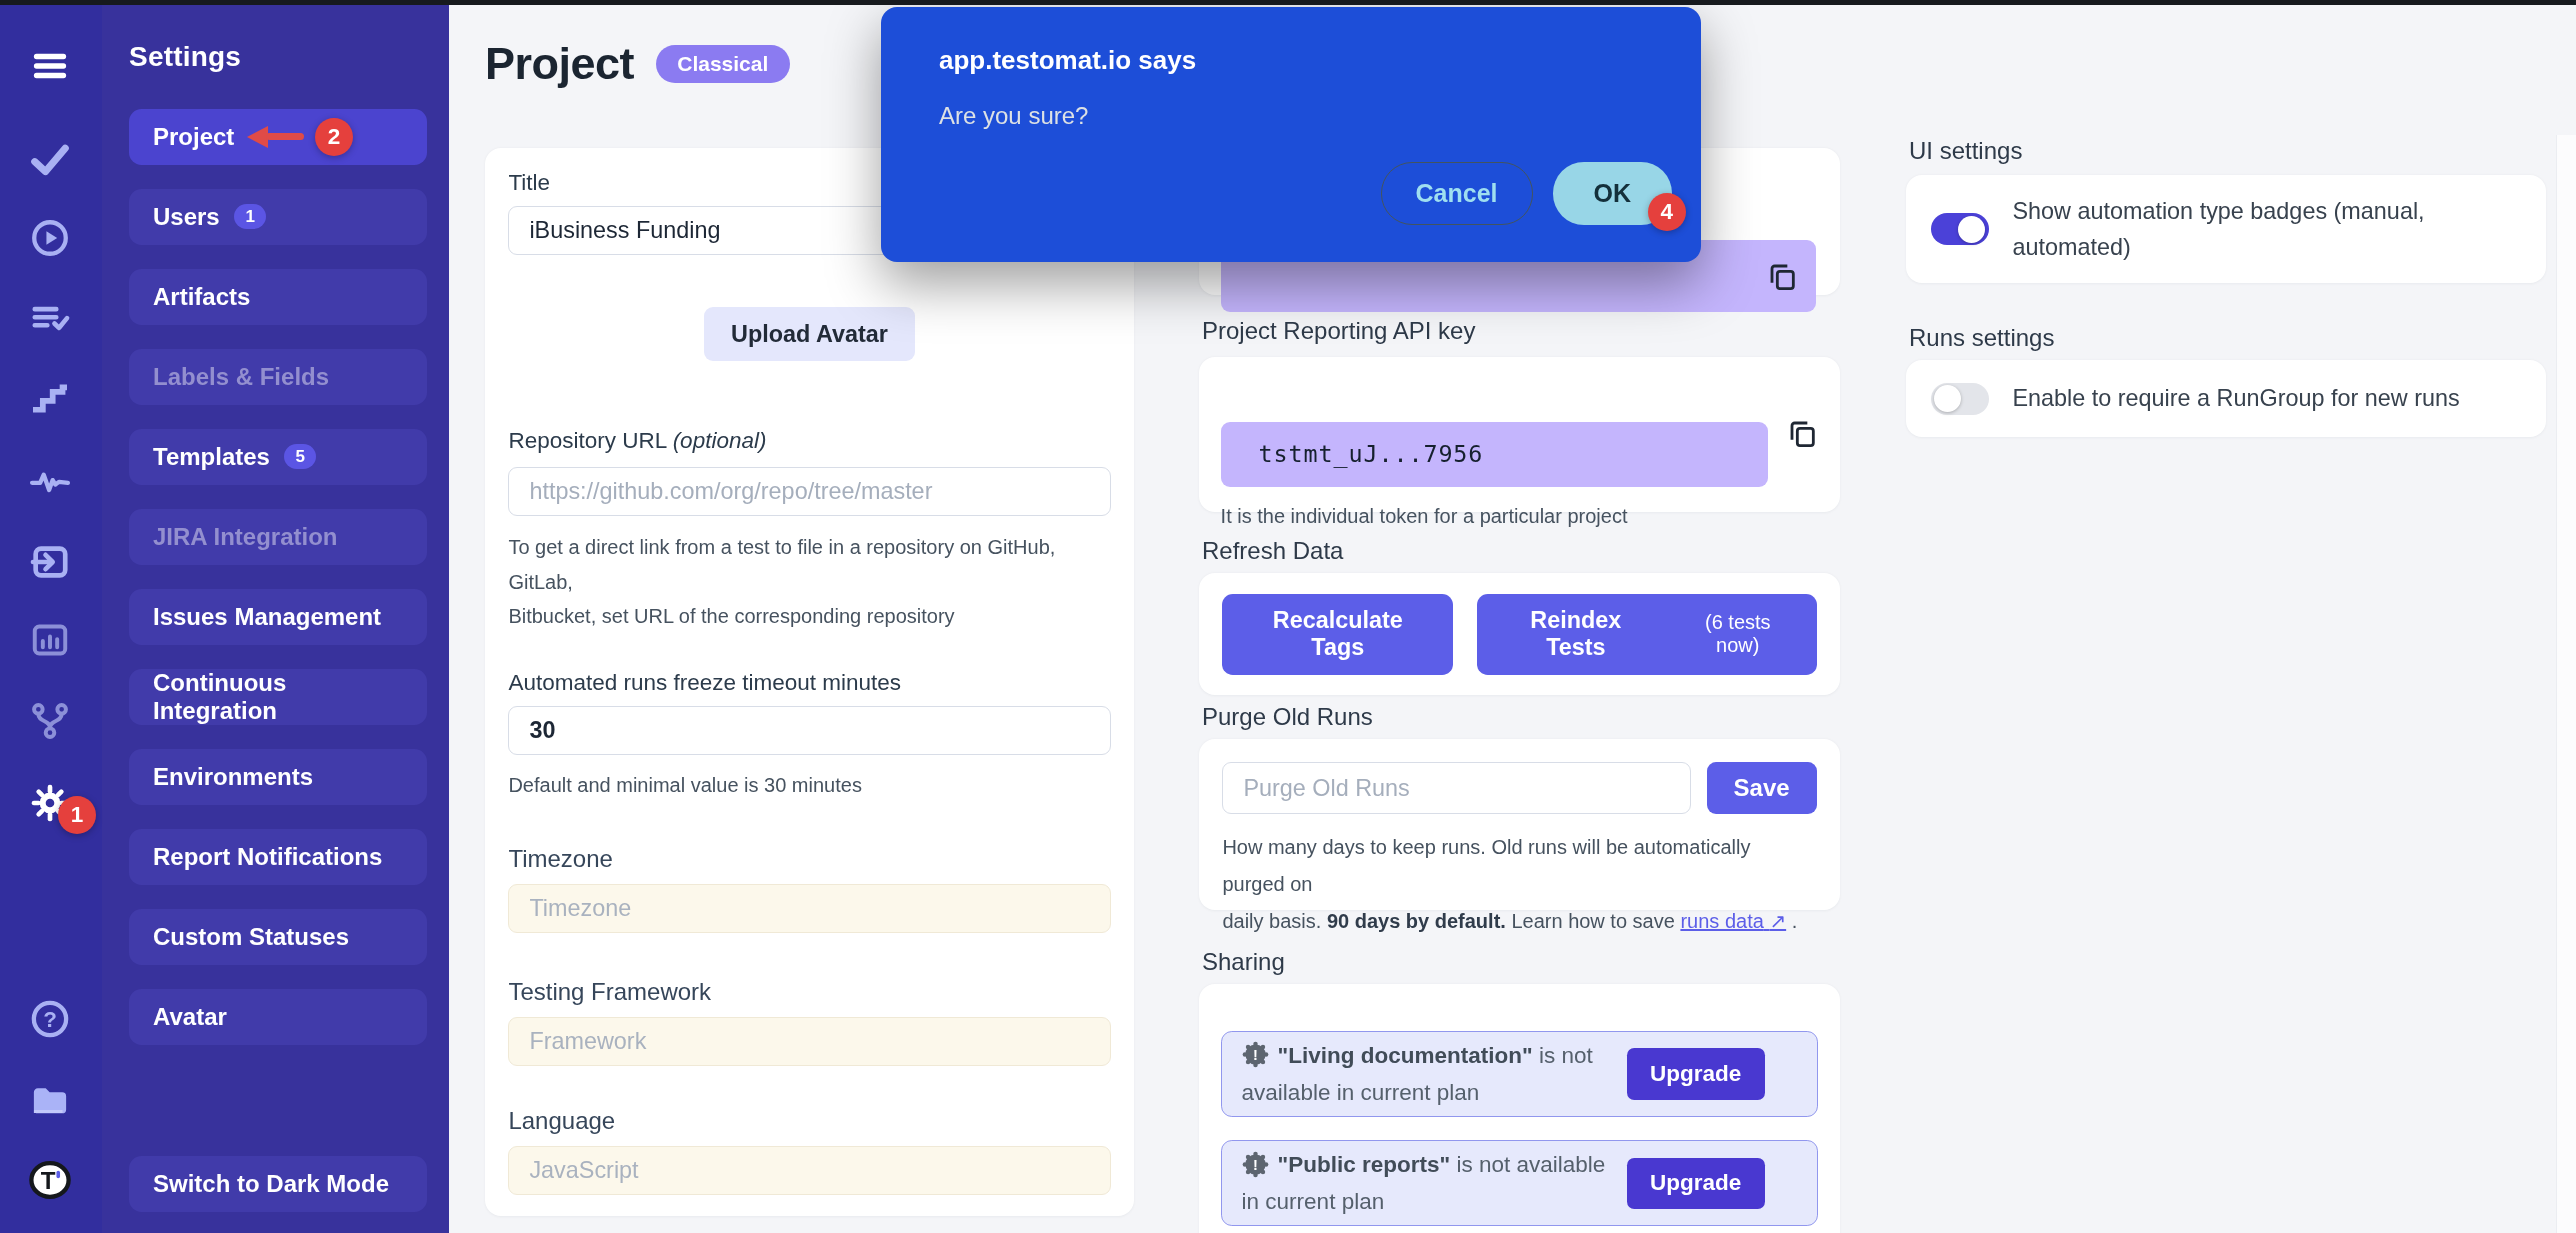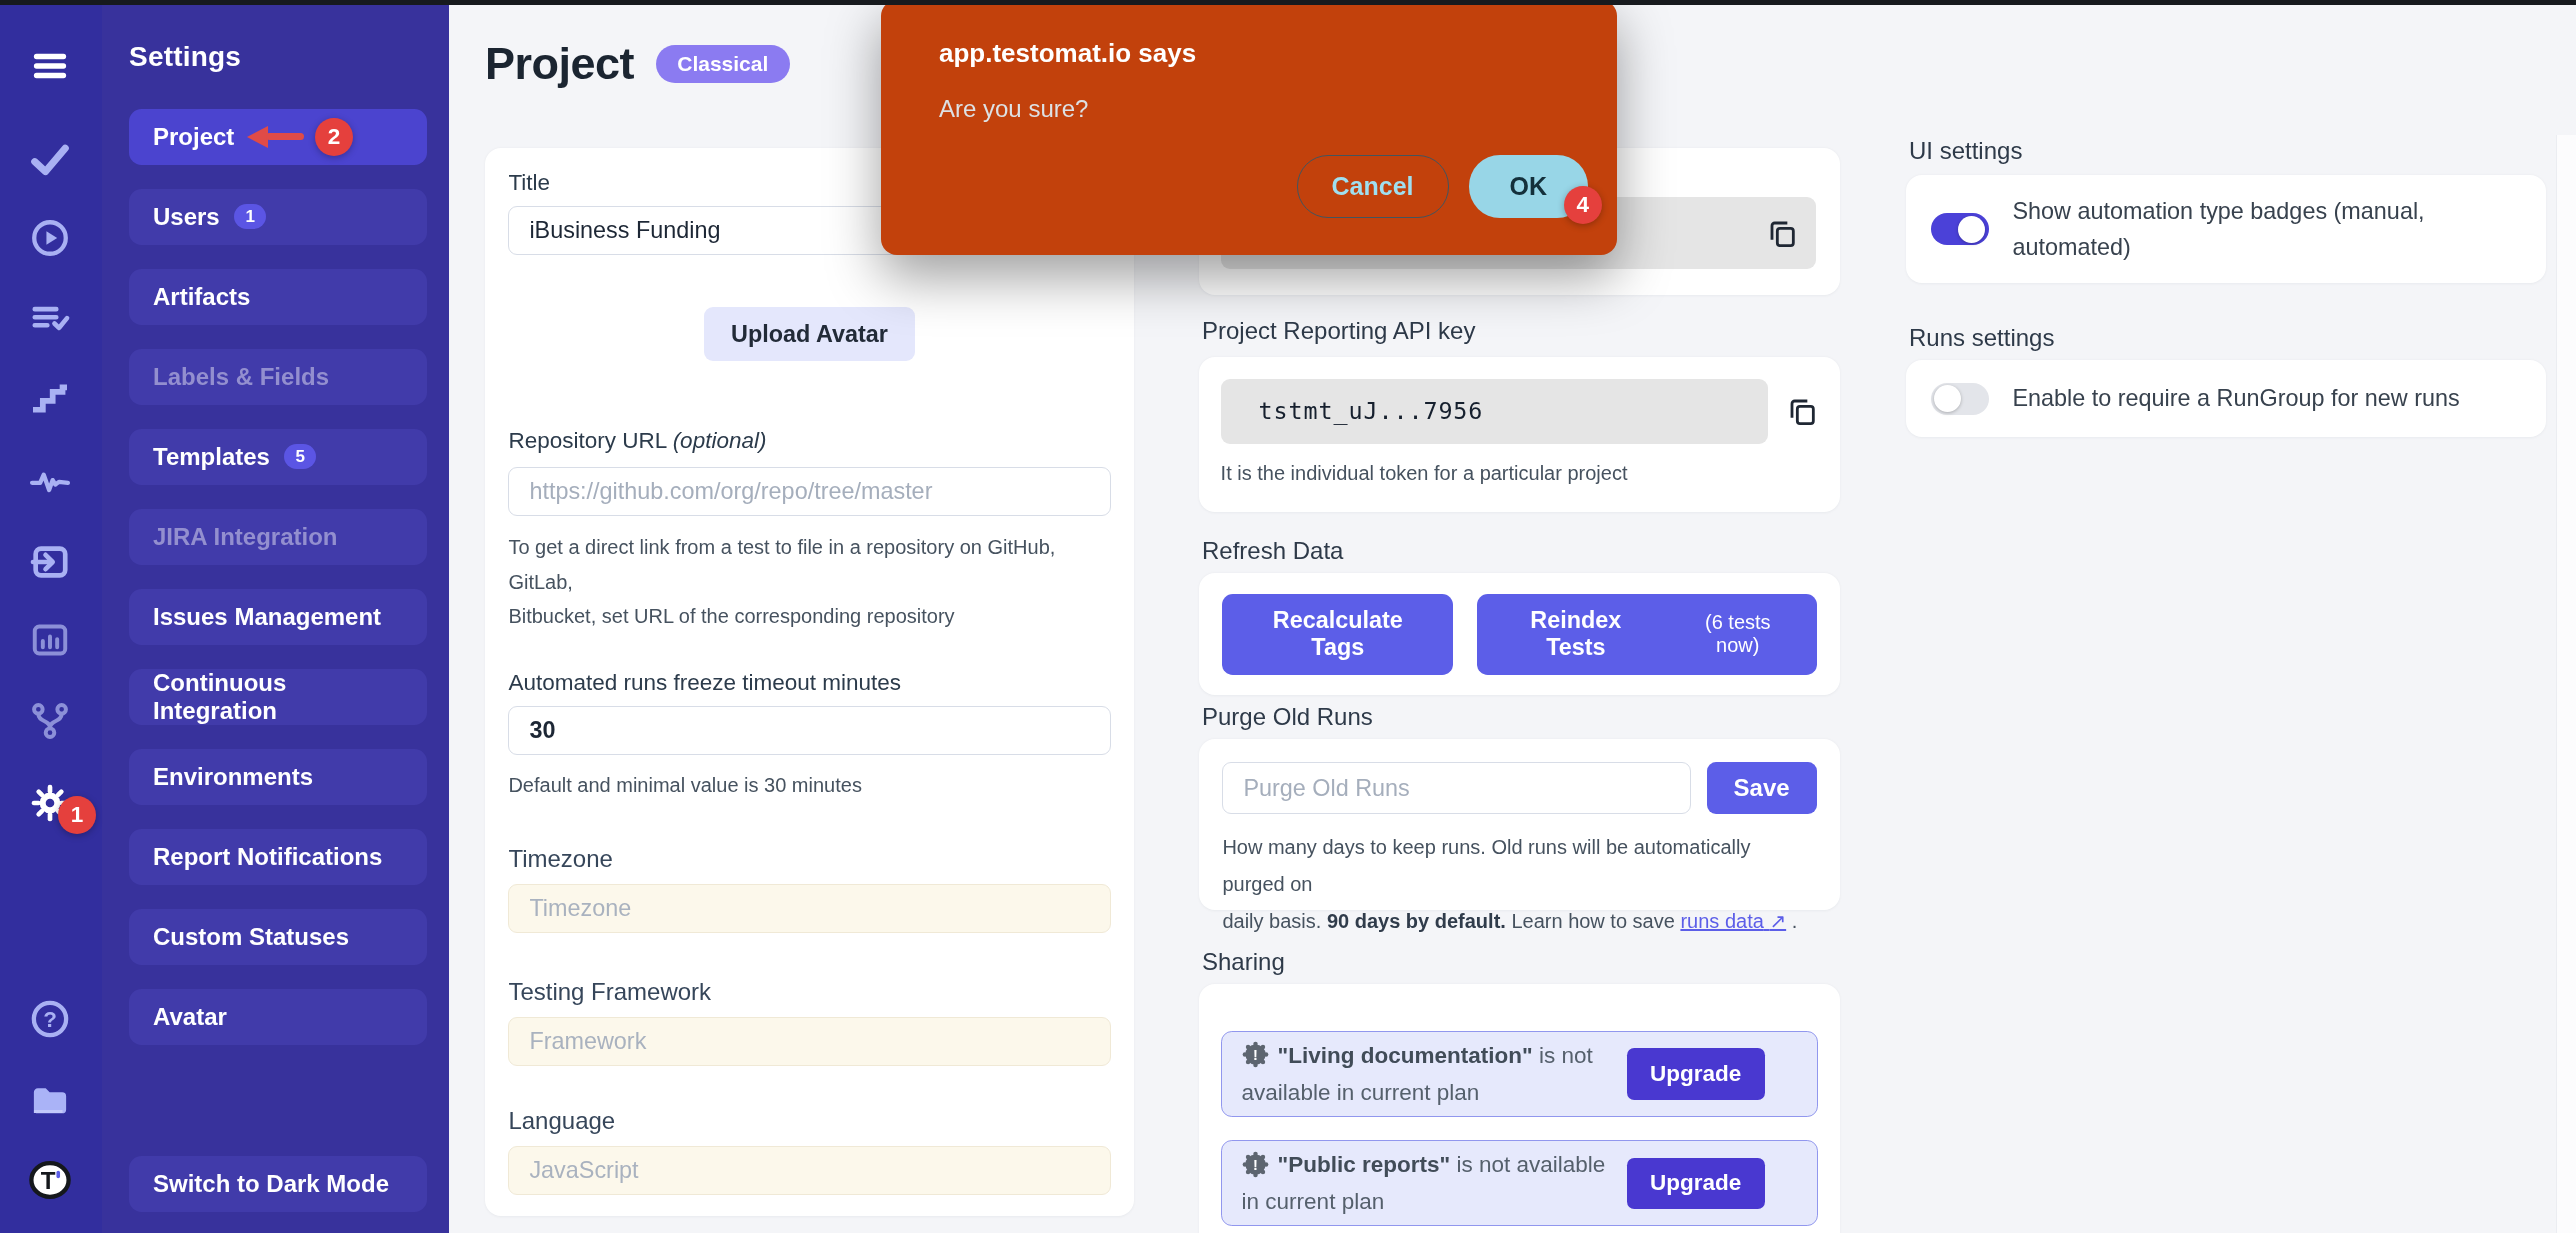--- a/index.html
+++ b/index.html
@@ -55,21 +55,21 @@
   .tinput.cream::placeholder { color:#a9b2bf; }
   .helper { font-size:20px; color:#46525f; line-height:1.72; }
   .center-row { text-align:center; }
   .upload-btn { background:#e4e7fc; color:#222b38; border:none; border-radius:9px; font-family:inherit;
                 font-size:23.4px; font-weight:600; padding:13.5px 27px; cursor:pointer; }
   .btn { border:none; border-radius:9px; font-family:inherit; cursor:pointer; display:inline-flex; align-items:center; gap:12.6px; }
 
   
   .mid-heading { position:absolute; left:1202px; font-size:24px; font-weight:500; color:#2e3a49; }
   .top-card { left:1199px; top:148px; width:641px; height:147px; }
-  .gray-field { background:#e5e5e5; border-radius:9px; display:flex; align-items:center; }
+  .gray-field { background:#c4b5fd; border-radius:9px; display:flex; align-items:center;margin-top:43px; }
   .top-card .gray-field { position:absolute; left:21.6px; top:49px; width:595px; height:72px; padding:0 18px; justify-content:flex-end; }
   .rep-card { left:1199px; top:357px; width:641px; height:155px; padding:21.6px; }
   .field-row { display:flex; align-items:center; }
   .rep-card .gray-field { flex:1; height:65px; padding:0 21.6px 0 38px; }
   .mono { font-family:"DejaVu Sans Mono", monospace; font-size:23.4px; color:#16202e; letter-spacing:0.9px; }
   .copy-btn { background:none; border:none; cursor:pointer; margin-left:18px; display:flex; }
   .copy-btn svg { width:32px; height:32px; }
   .rep-card .helper { margin-top:12.6px; }
   .refresh-card { left:1199px; top:573px; width:641px; height:122px; padding:23.4px; display:flex; gap:23.4px; align-items:center; }
   .chip-btn { background:#5c5ee8; color:#fff; font-size:23.4px; font-weight:600; padding:13.5px 23.4px; border-radius:10.8px; }
@@ -98,21 +98,21 @@
   .toggle.off { background:#e3e5ea; }
   .toggle .knob { position:absolute; top:2.7px; width:27px; height:27px; border-radius:50%; background:#fff;
                   box-shadow:0 0.9px 3.6px rgba(0,0,0,.25); }
   .toggle.on .knob { right:3.6px; } .toggle.off .knob { left:2.7px; }
   .toggle-label { font-size:23.4px; color:#38424e; line-height:1.55; max-width:468px; }
 
   
   .scroll-strip { position:absolute; right:0; top:135px; width:20px; height:1099px; background:#fcfcfd; border-left:0.9px solid #ebedf1; }
 
   
-  .dialog { position:absolute; left:881px; top:0; width:736px; height:255px; background:#c2410c; border-radius:16px;
+  .dialog { position:absolute; left:881px; top:7px; width:820px; height:255px; background:#1d4ed8; border-radius:16px;
             box-shadow:0 21.6px 54px rgba(0,0,0,.38); z-index:50; }
   .dialog-title { position:absolute; left:58px; top:38px; color:#fff; font-size:26px; font-weight:700; }
   .dialog-msg { position:absolute; left:58px; top:95px; color:#dde1e4; font-size:24px; }
   .dialog-btns { position:absolute; right:29px; bottom:37px; display:flex; gap:20px;justify-content:flex-end; }
   .dlg-btn { height:63px; border-radius:31px; font-family:inherit; font-size:25px; font-weight:600; cursor:pointer;
              display:flex; align-items:center; justify-content:center; padding:0 34px; }
   .cancel-btn { background:transparent; border:1.8px solid #43545e; color:#9fdff0; }
   .ok-btn { background:#98d6e7; border:none; color:#14303b; padding:0 41px; }
   .dialog .num-badge { right:15.3px; top:186px; }
 </style>

